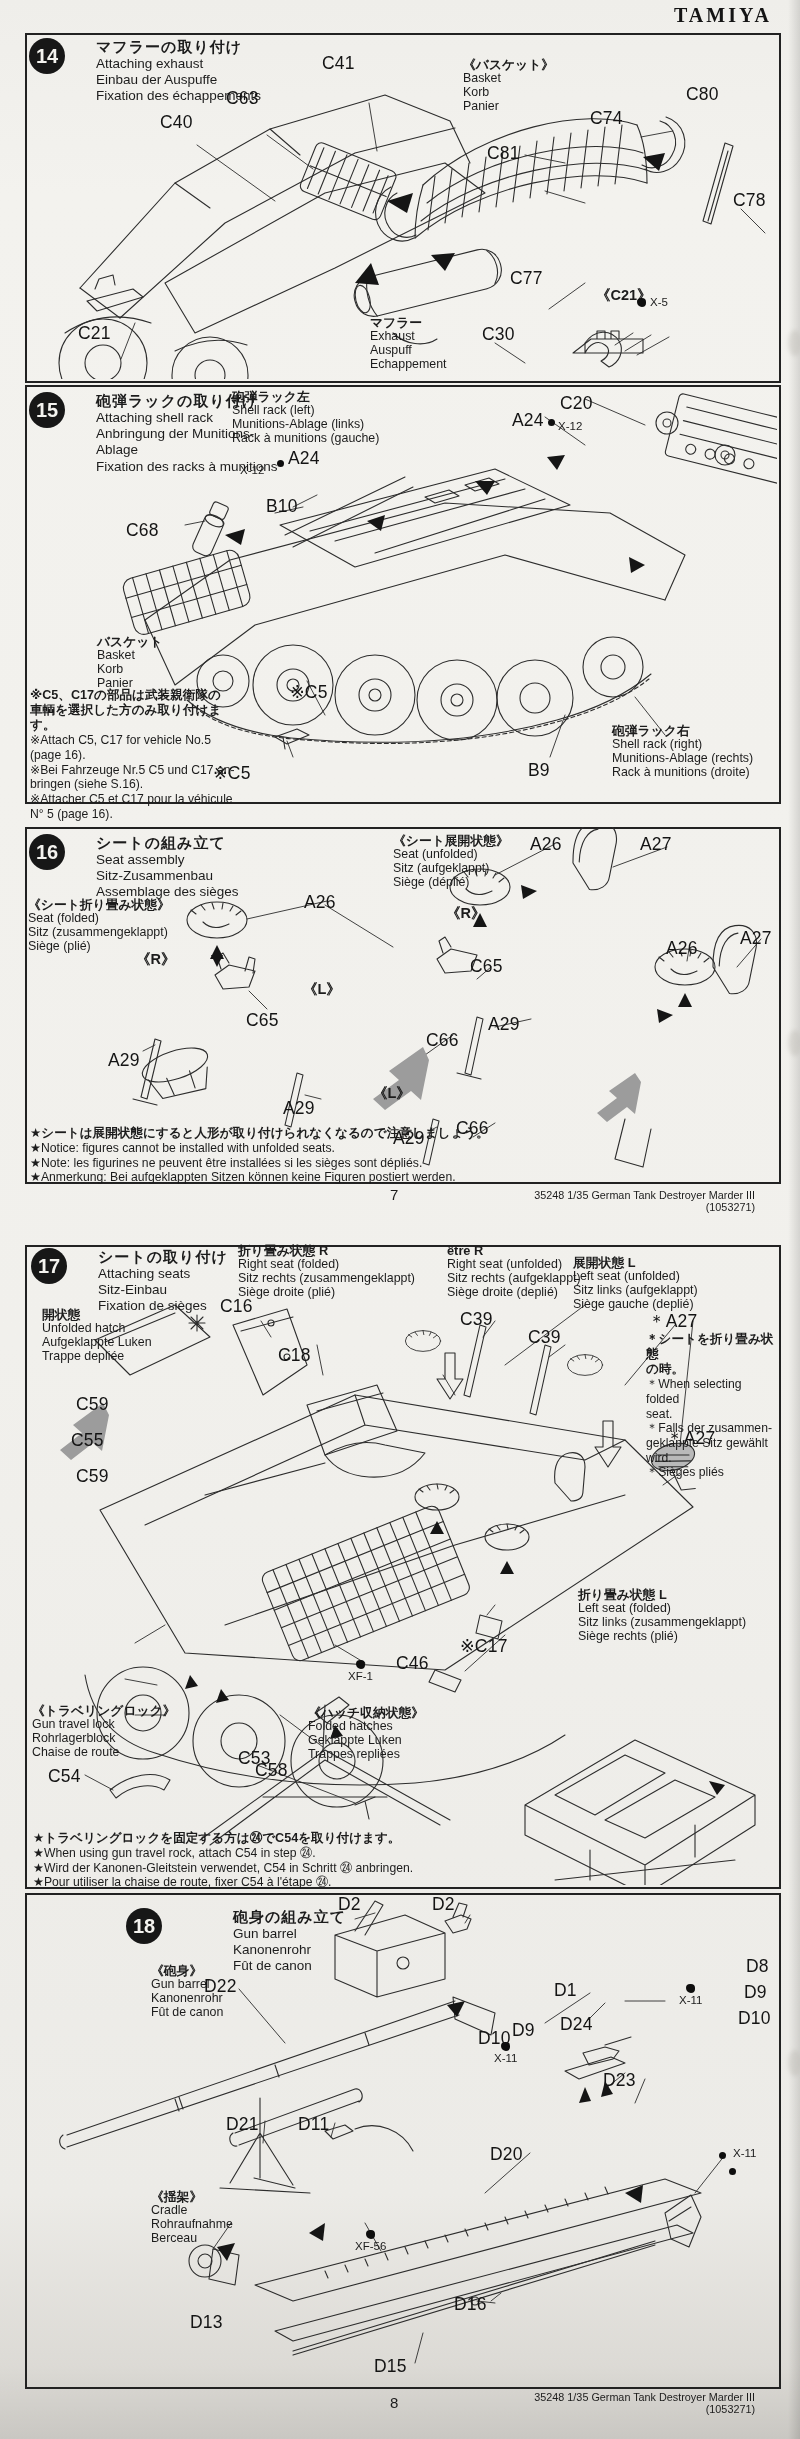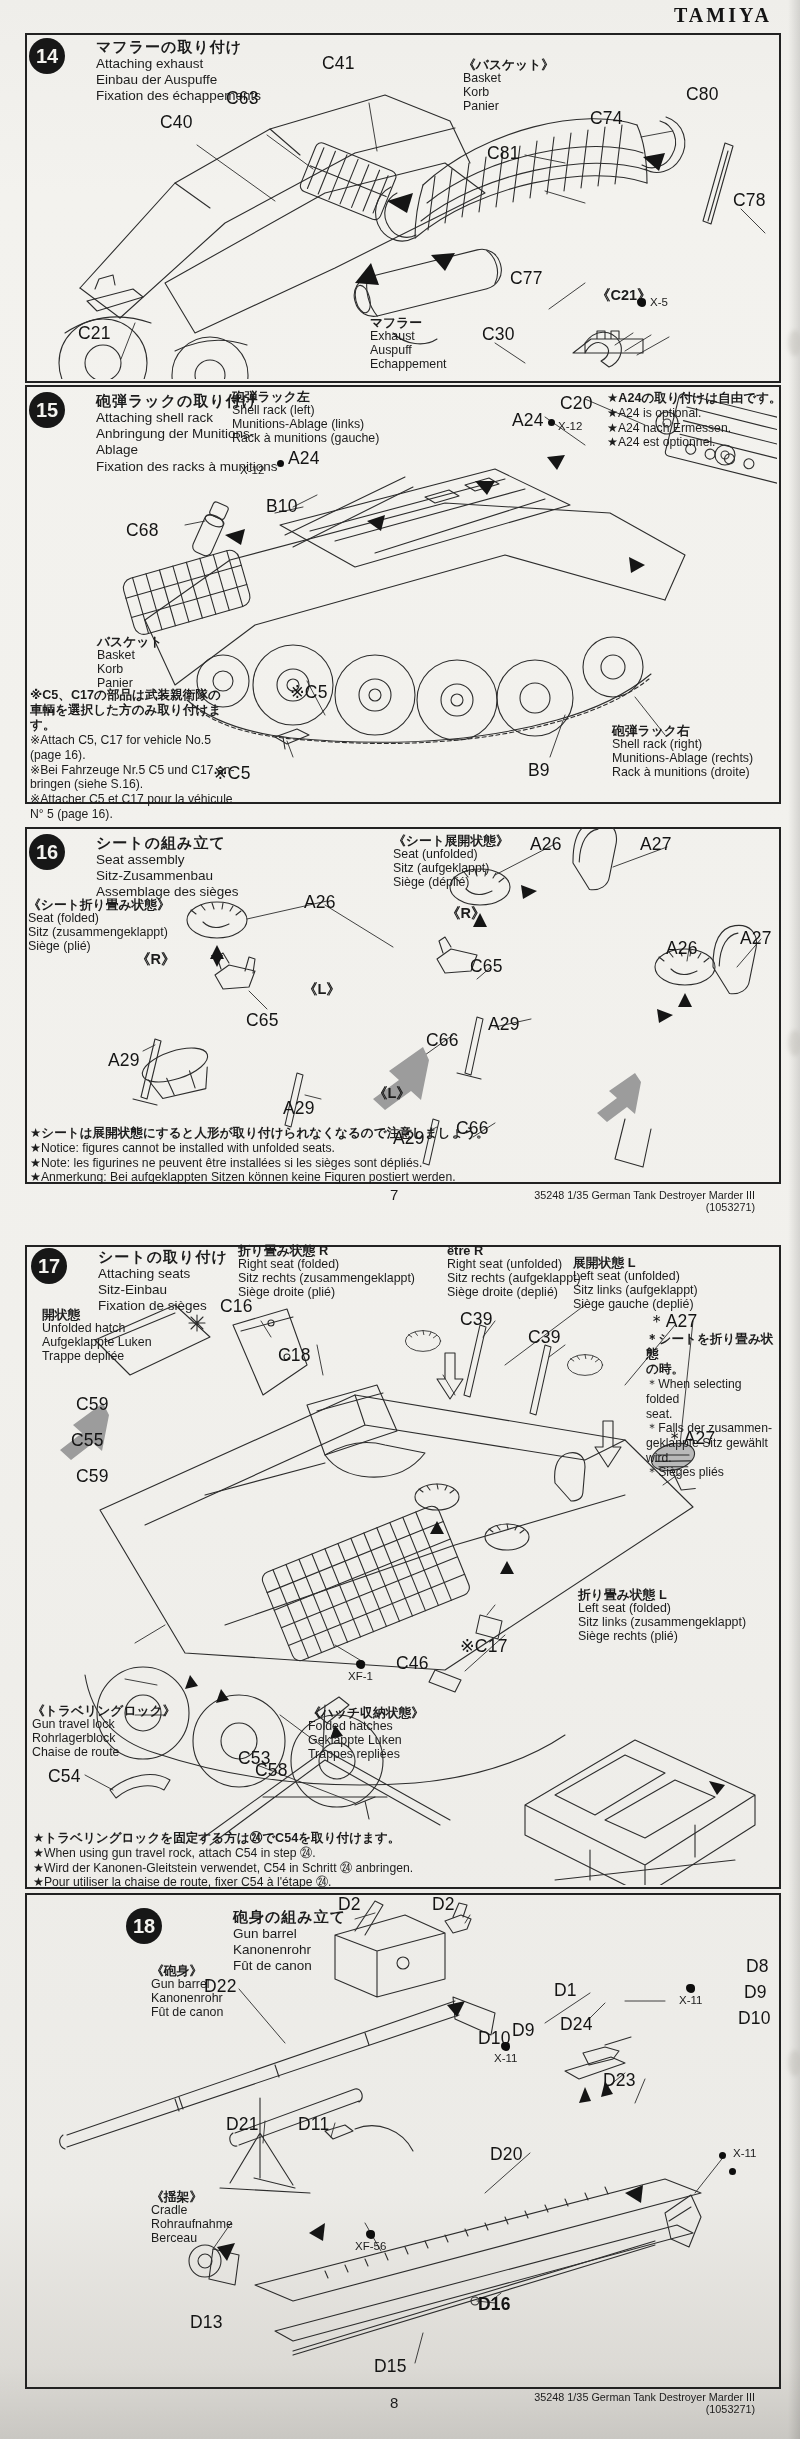--- a/index.html
+++ b/index.html
@@ -200,26 +200,20 @@
     </div>
   </div>
 
   <div class="mlb" style="left:232px;top:390px;">
     <div class="ja">砲弾ラック左</div>
     <div>Shell rack (left)</div>
     <div>Munitions-Ablage (links)</div>
     <div>Rack à munitions (gauche)</div>
   </div>
 
-  <div class="noteb" style="left:607px;top:391px;width:175px;">
-    <div class="ja">★A24の取り付けは自由です。</div>
-    <div>★A24 is optional.</div>
-    <div>★A24 nach Ermessen.</div>
-    <div>★A24 est optionnel.</div>
-  </div>
 
   <div class="pl" style="left:560px;top:393px;">C20</div>
   <div class="pl" style="left:512px;top:410px;">A24</div>
   <div class="dots" style="left:548px;top:419px;"></div>
   <div class="ph" style="left:558px;top:420px;">
     <span>X-12</span>
   </div>
   <div class="pl" style="left:288px;top:448px;">A24</div>
   <div class="dots" style="left:277px;top:460px;"></div>
   <div class="ph" style="left:240px;top:464px;">
@@ -611,18 +605,18 @@
   <div class="dots" style="left:719px;top:2152px;"></div>
   <div class="ph" style="left:733px;top:2147px;">
     <span>X-11</span>
   </div>
   <div class="dots" style="left:729px;top:2168px;"></div>
   <div class="pv" style="left:355px;top:2230px;">
     <span class="dot"></span>
     <span>XF-56</span>
   </div>
   <div class="pl" style="left:190px;top:2312px;">D13</div>
-  <div class="pl" style="left:478px;top:2294px;font-weight:bold;">D16</div>
+  <div class="pl" style="left:454px;top:2294px;">D16</div>
   <div class="pl" style="left:374px;top:2356px;">D15</div>
 
   <div class="pgnum" style="left:390px;top:2394px;">8</div>
   <div class="pgcode" style="left:500px;top:2391px;width:255px;">35248  1/35 German Tank Destroyer Marder III (1053271)</div>
 </div>
 
 </body></html>

